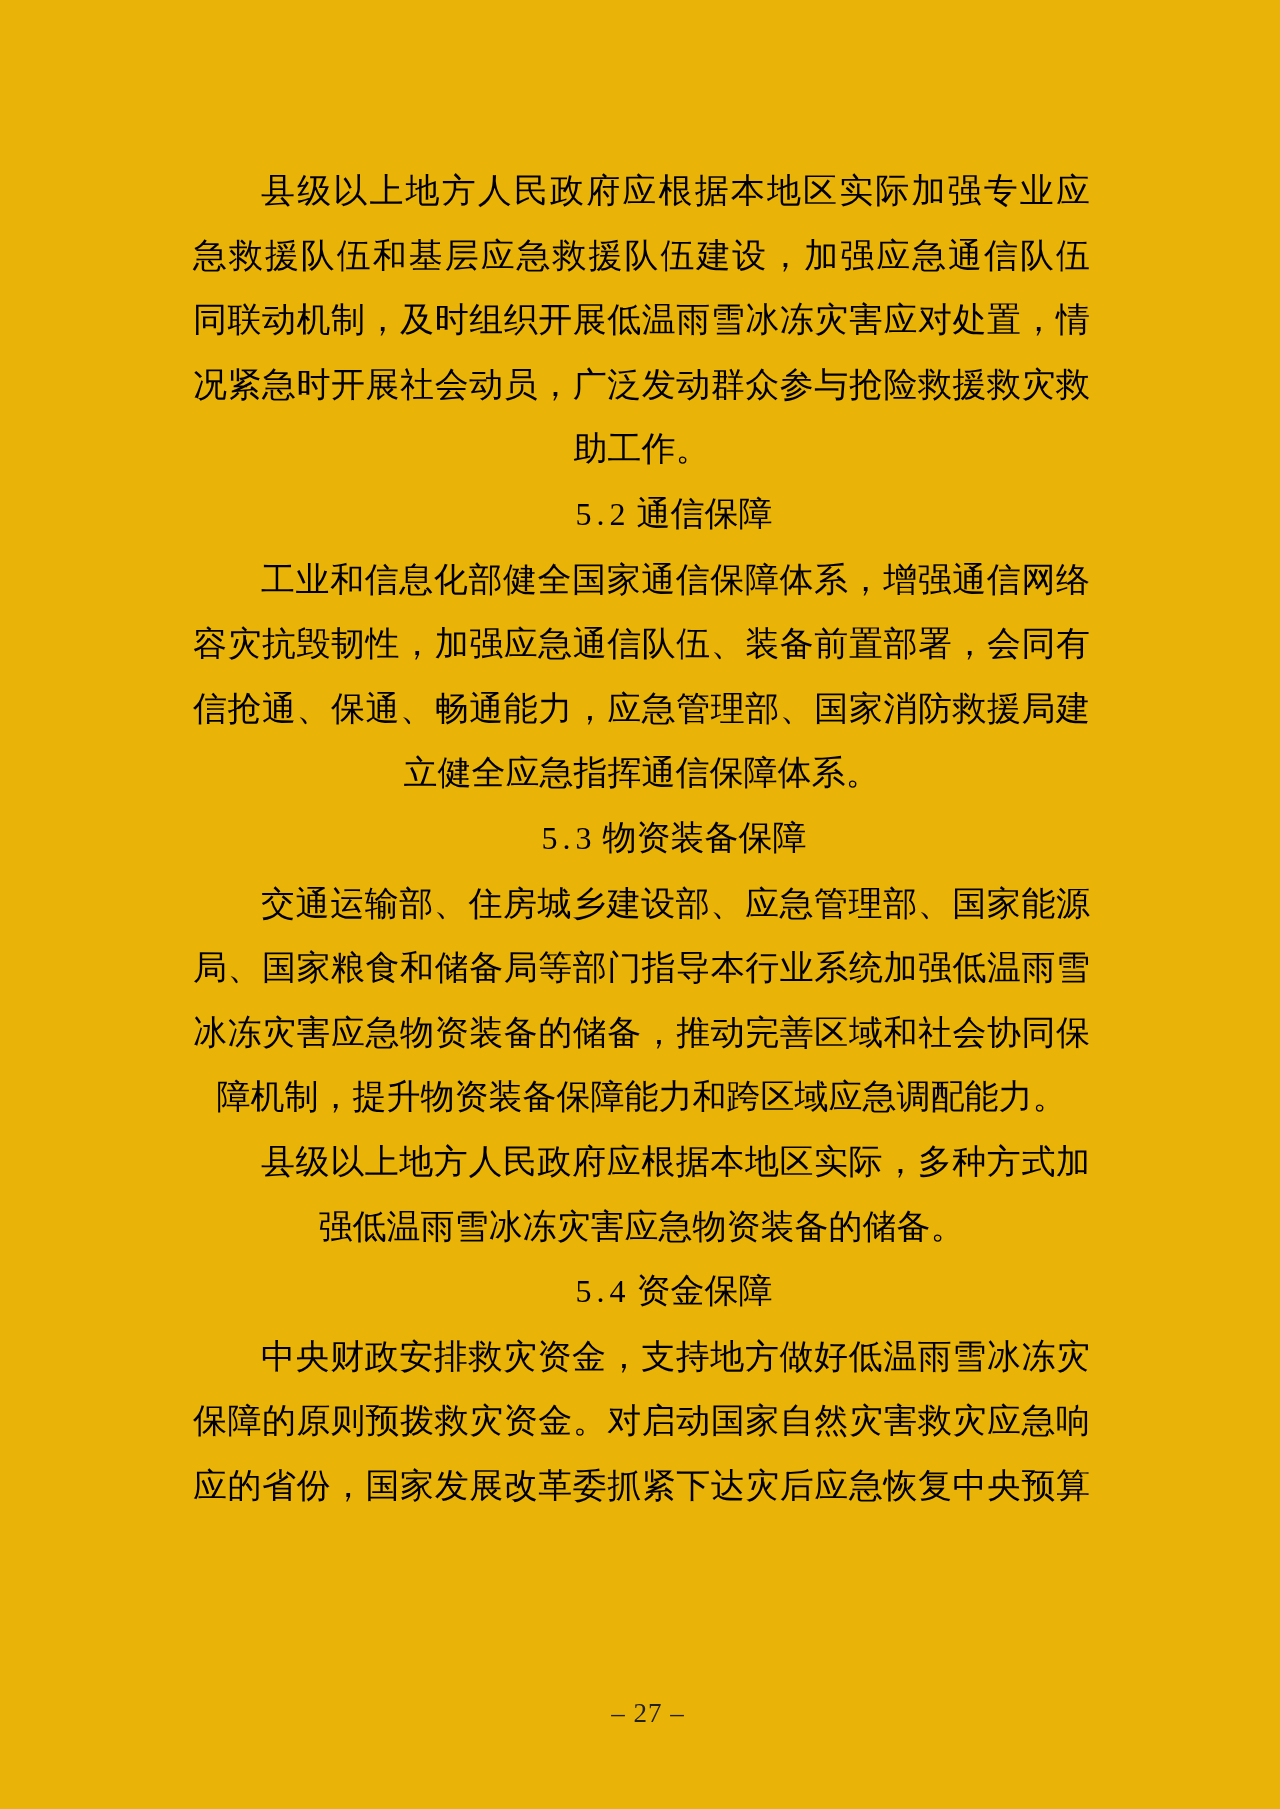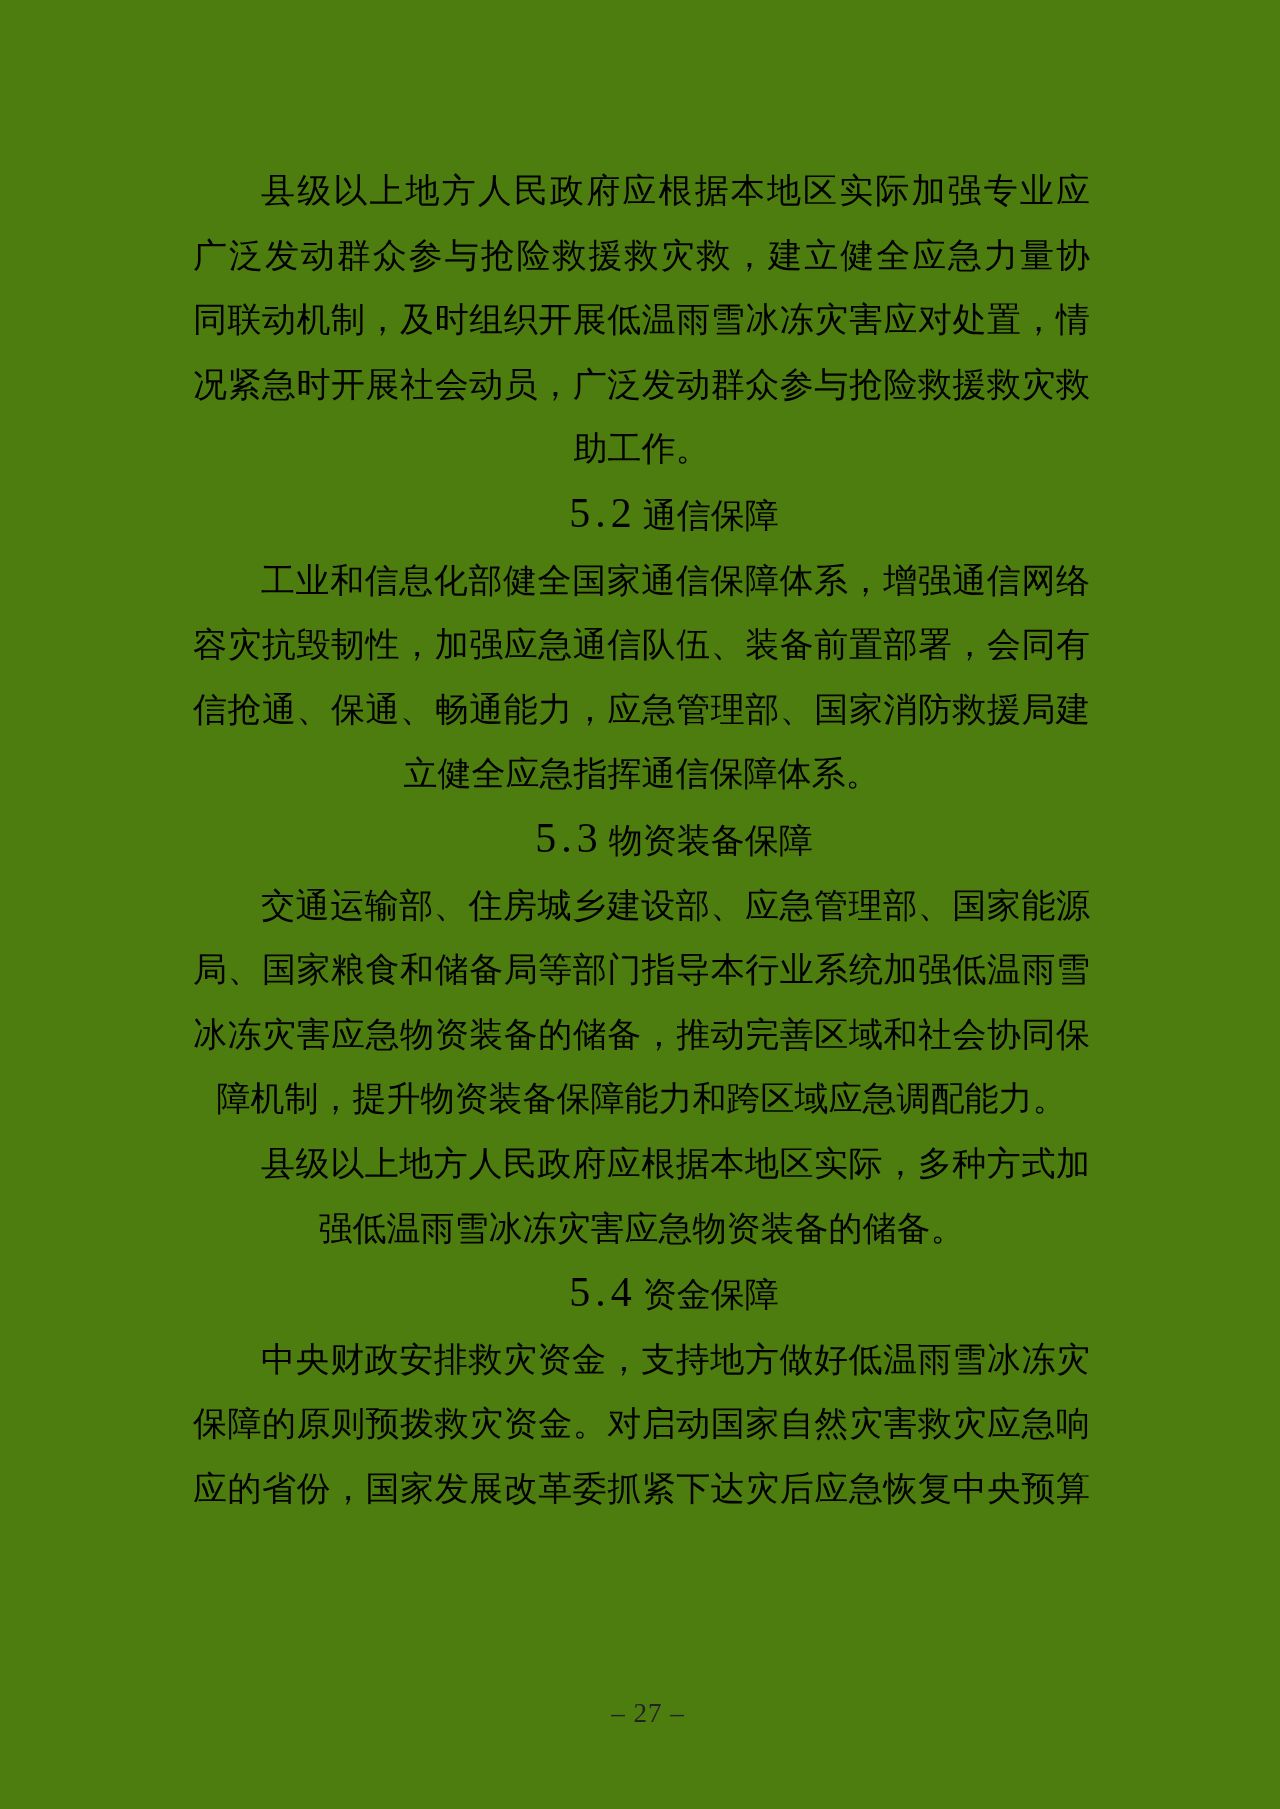--- a/index.html
+++ b/index.html
@@ -12,21 +12,21 @@
     height: 1809px;
     position: relative;
     font-family: "Liberation Sans", sans-serif;
     color: #000000;
   }
   .page {
     position: absolute;
     left: 0; top: 0;
     width: 1280px;
     height: 1809px;
-    background: #4d7c0f;
+    background: #eab308;
     overflow: hidden;
   }
   .textblock {
     position: absolute;
     left: 193px;
     top: 0;
     width: 897px;
     padding-top: 158px;
   }
   .line {
@@ -41,21 +41,21 @@
     text-justify: distribute;
   }
   .indent {
     text-indent: 68px;
   }
   .heading {
     text-indent: 65px;
   }
   .heading .num {
     font-family: "Liberation Serif", serif;
-    font-size: 42px;
+    font-size: 32px;
     letter-spacing: 5px;
     margin-right: 6px;
   }
   .pagenum {
     position: absolute;
     left: 0;
     top: 1698px;
     width: 1280px;
     text-align: center;
     font-family: "Liberation Serif", serif;
@@ -65,21 +65,21 @@
     padding-left: 8px;
   }
 </style>
 </head>
 <body>
 
 <div class="page">
   <div class="textblock">
 
     <div class="line fill indent">县级以上地方人民政府应根据本地区实际加强专业应</div>
-    <div class="line fill">广泛发动群众参与抢险救援救灾救，建立健全应急力量协</div>
+    <div class="line fill">急救援队伍和基层应急救援队伍建设，加强应急通信队伍</div>
     <div class="line fill">同联动机制，及时组织开展低温雨雪冰冻灾害应对处置，情</div>
     <div class="line fill">况紧急时开展社会动员，广泛发动群众参与抢险救援救灾救</div>
     <div class="line">助工作。</div>
 
     <div class="line heading"><span class="num">5.2</span><span>通信保障</span></div>
 
     <div class="line fill indent">工业和信息化部健全国家通信保障体系，增强通信网络</div>
     <div class="line fill">容灾抗毁韧性，加强应急通信队伍、装备前置部署，会同有</div>
     <div class="line fill">信抢通、保通、畅通能力，应急管理部、国家消防救援局建</div>
     <div class="line">立健全应急指挥通信保障体系。</div>

